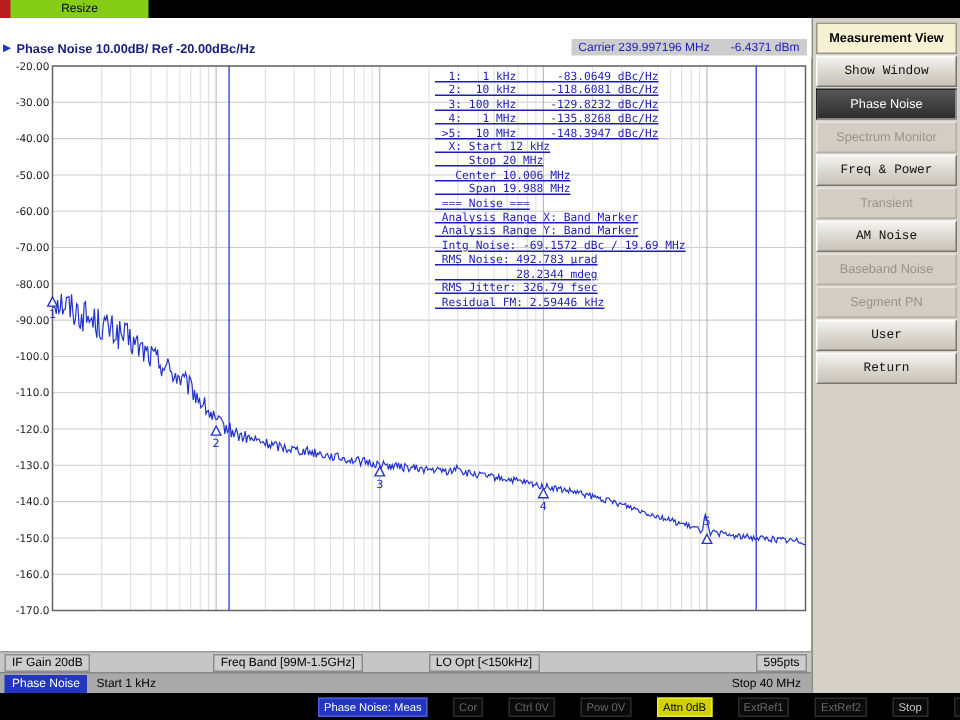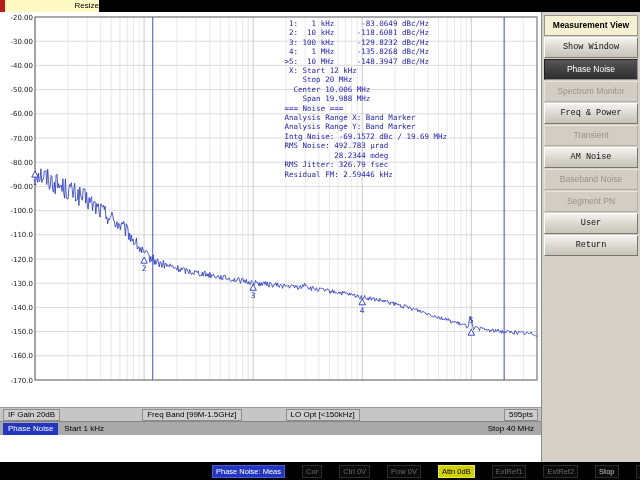--- a/index.html
+++ b/index.html
@@ -1,29 +1,29 @@
 <!DOCTYPE html>
 <html><head>
 <meta charset="utf-8">
 <style>
   *{margin:0;padding:0;box-sizing:border-box;}
   html,body{background:#444;}
   .screen{width:640px;height:480px;background:#000;font-family:"Liberation Sans","DejaVu Sans",sans-serif;display:flex;flex-direction:column;overflow:hidden;position:relative;}
   .titlebar{flex:0 0 12px;display:flex;}
   .tb-left{flex:1;background:linear-gradient(180deg,#2c4aa4,#14266e);color:#fff;font-size:8px;line-height:12px;padding-left:3px;font-weight:bold;white-space:nowrap;overflow:hidden;}
-  .resize-btn{width:99px;background:#fef9c3;color:#000;font-size:8px;line-height:12px;text-align:right;border-left:5px solid #b91c1c;}
+  .resize-btn{width:99px;background:#84cc16;color:#000;font-size:8px;line-height:12px;text-align:center;border-left:7px solid #b91c1c;}
   .content{flex:1;display:flex;min-height:0;}
   .graph-area{width:541px;background:#fff;display:flex;flex-direction:column;}
   .graph-header{height:27px;position:relative;background:#fff;}
   .trace-indicator{position:absolute;left:2px;bottom:3px;color:#2233cc;font-size:7px;}
   .trace-label{position:absolute;left:11px;bottom:2px;color:#18207d;font-size:8.5px;font-weight:bold;white-space:nowrap;}
   .carrier-box{position:absolute;right:3px;bottom:2px;background:#cdcdcd;color:#1d1dbb;font-size:8px;padding:1px 5px;display:flex;gap:14px;white-space:nowrap;}
   .plot-wrap{height:395px;position:relative;}
   #plot{position:absolute;left:0;top:0;width:541px;height:395px;}
-  .readout{position:absolute;left:280px;top:7px;font-family:"DejaVu Sans Mono","Liberation Mono",monospace;font-size:7.5px;line-height:9.4px;color:#1d1dbb;white-space:pre;}
+  .readout{position:absolute;left:290px;top:7px;font-family:"DejaVu Sans Mono","Liberation Mono",monospace;font-size:7.5px;line-height:9.4px;color:#1d1dbb;white-space:pre;text-decoration:underline;}
   .info-bar{height:14px;background:#c6c6c6;display:flex;align-items:center;font-size:8px;color:#000;padding:0 3px;border-top:1px solid #9a9a9a;}
   .info-seg{border:1px solid #8d8d8d;background:#cdcdcd;padding:0 4px;height:12px;line-height:10px;white-space:nowrap;}
   .seg-freqband{margin-left:82px;}
   .seg-loopt{margin-left:44px;}
   .seg-pts{margin-left:auto;}
   .sweep-bar{height:14px;background:#a9a9a9;display:flex;align-items:center;font-size:8px;color:#000;padding:0 3px;gap:6px;border-top:1px solid #888;}
   .chan-chip{background:#2236c0;color:#fff;padding:0 5px;height:12px;line-height:12px;white-space:nowrap;}
   .sweep-stop{margin-left:auto;padding-right:4px;}
   .menu{width:99px;background:#d5d1c9;border-left:1px solid #8f8b83;padding-top:2px;}
   .menu-item{margin:1px 2px;height:21px;display:flex;align-items:center;justify-content:center;font-size:8.5px;text-align:center;line-height:1.05;padding:0 2px;}
@@ -44,20 +44,28 @@
 
 <div class="screen">
 
   <div class="titlebar">
     <div class="resize-btn">Resize</div>
   </div>
 
   <div class="content">
 
     <div class="graph-area">
+      <div class="graph-header">
+        <span class="trace-indicator">▶</span>
+        <span class="trace-label">Phase Noise 10.00dB/ Ref -20.00dBc/Hz</span>
+        <span class="carrier-box">
+          <span>Carrier 239.997196 MHz</span>
+          <span>-6.4371 dBm</span>
+        </span>
+      </div>
 
       <div class="plot-wrap">
         <svg id="plot" xmlns="http://www.w3.org/2000/svg" viewBox="0 0 541 395">
             <rect x="35" y="5" width="502" height="363" fill="#ffffff"></rect>
             <line x1="35" x2="537" y1="5" y2="5" stroke="#cccccc" stroke-width="0.7"></line>
             <text x="33" y="7.5" text-anchor="end" font-size="7" fill="#222" font-family="DejaVu Sans, sans-serif">-20.00</text>
             <line x1="35" x2="537" y1="29.2" y2="29.2" stroke="#cccccc" stroke-width="0.7"></line>
             <text x="33" y="31.7" text-anchor="end" font-size="7" fill="#222" font-family="DejaVu Sans, sans-serif">-30.00</text>
             <line x1="35" x2="537" y1="53.4" y2="53.4" stroke="#cccccc" stroke-width="0.7"></line>
             <text x="33" y="55.9" text-anchor="end" font-size="7" fill="#222" font-family="DejaVu Sans, sans-serif">-40.00</text>

